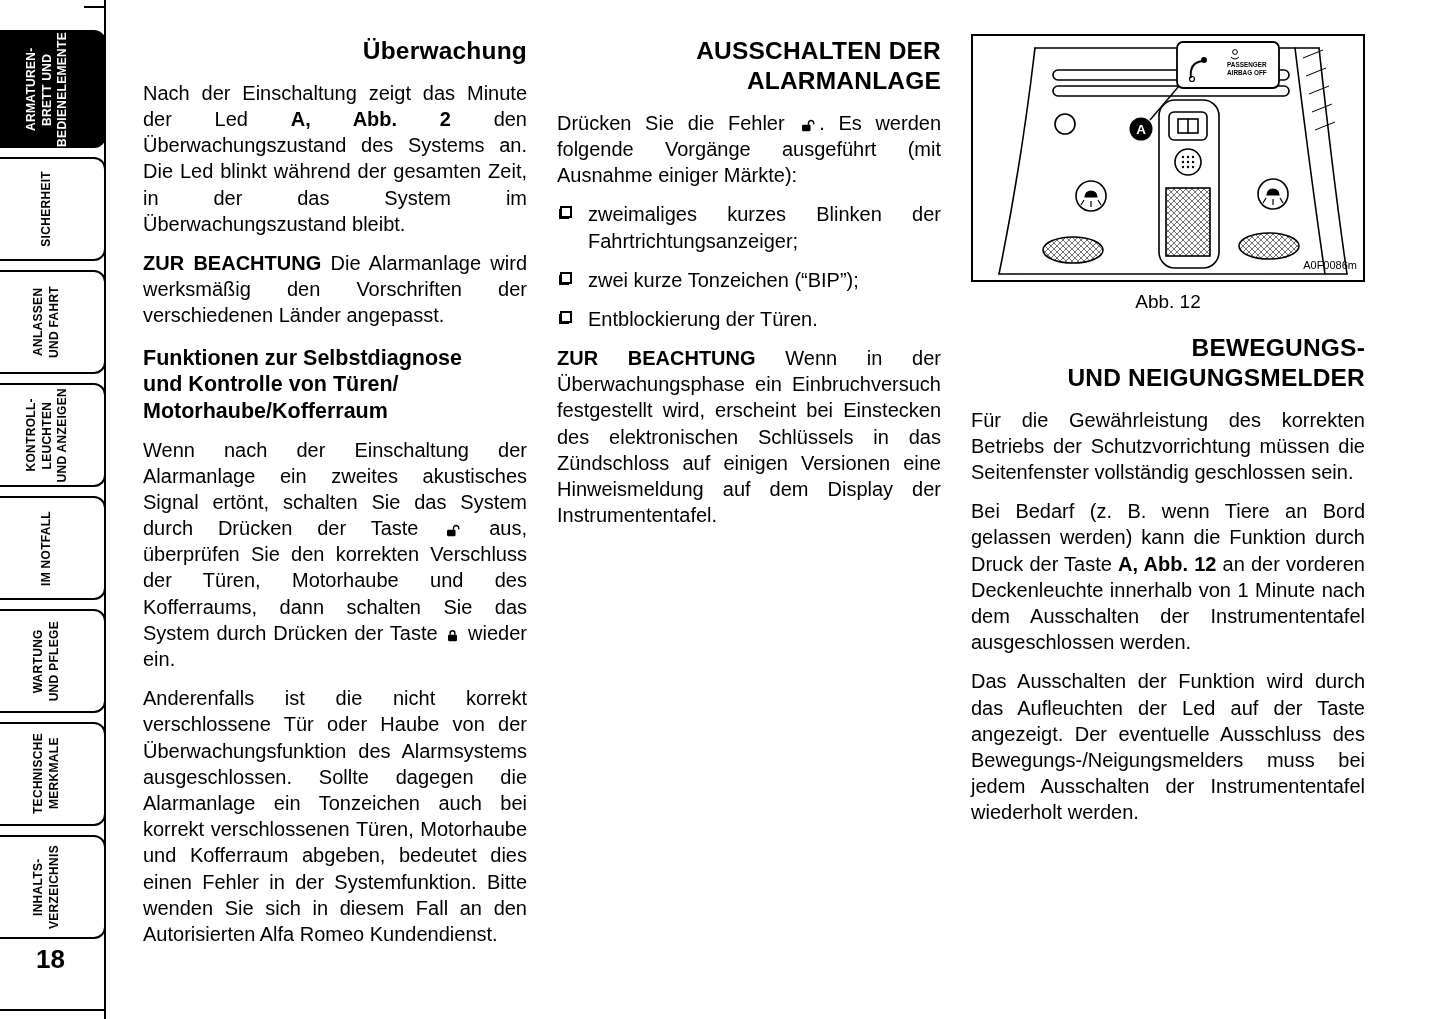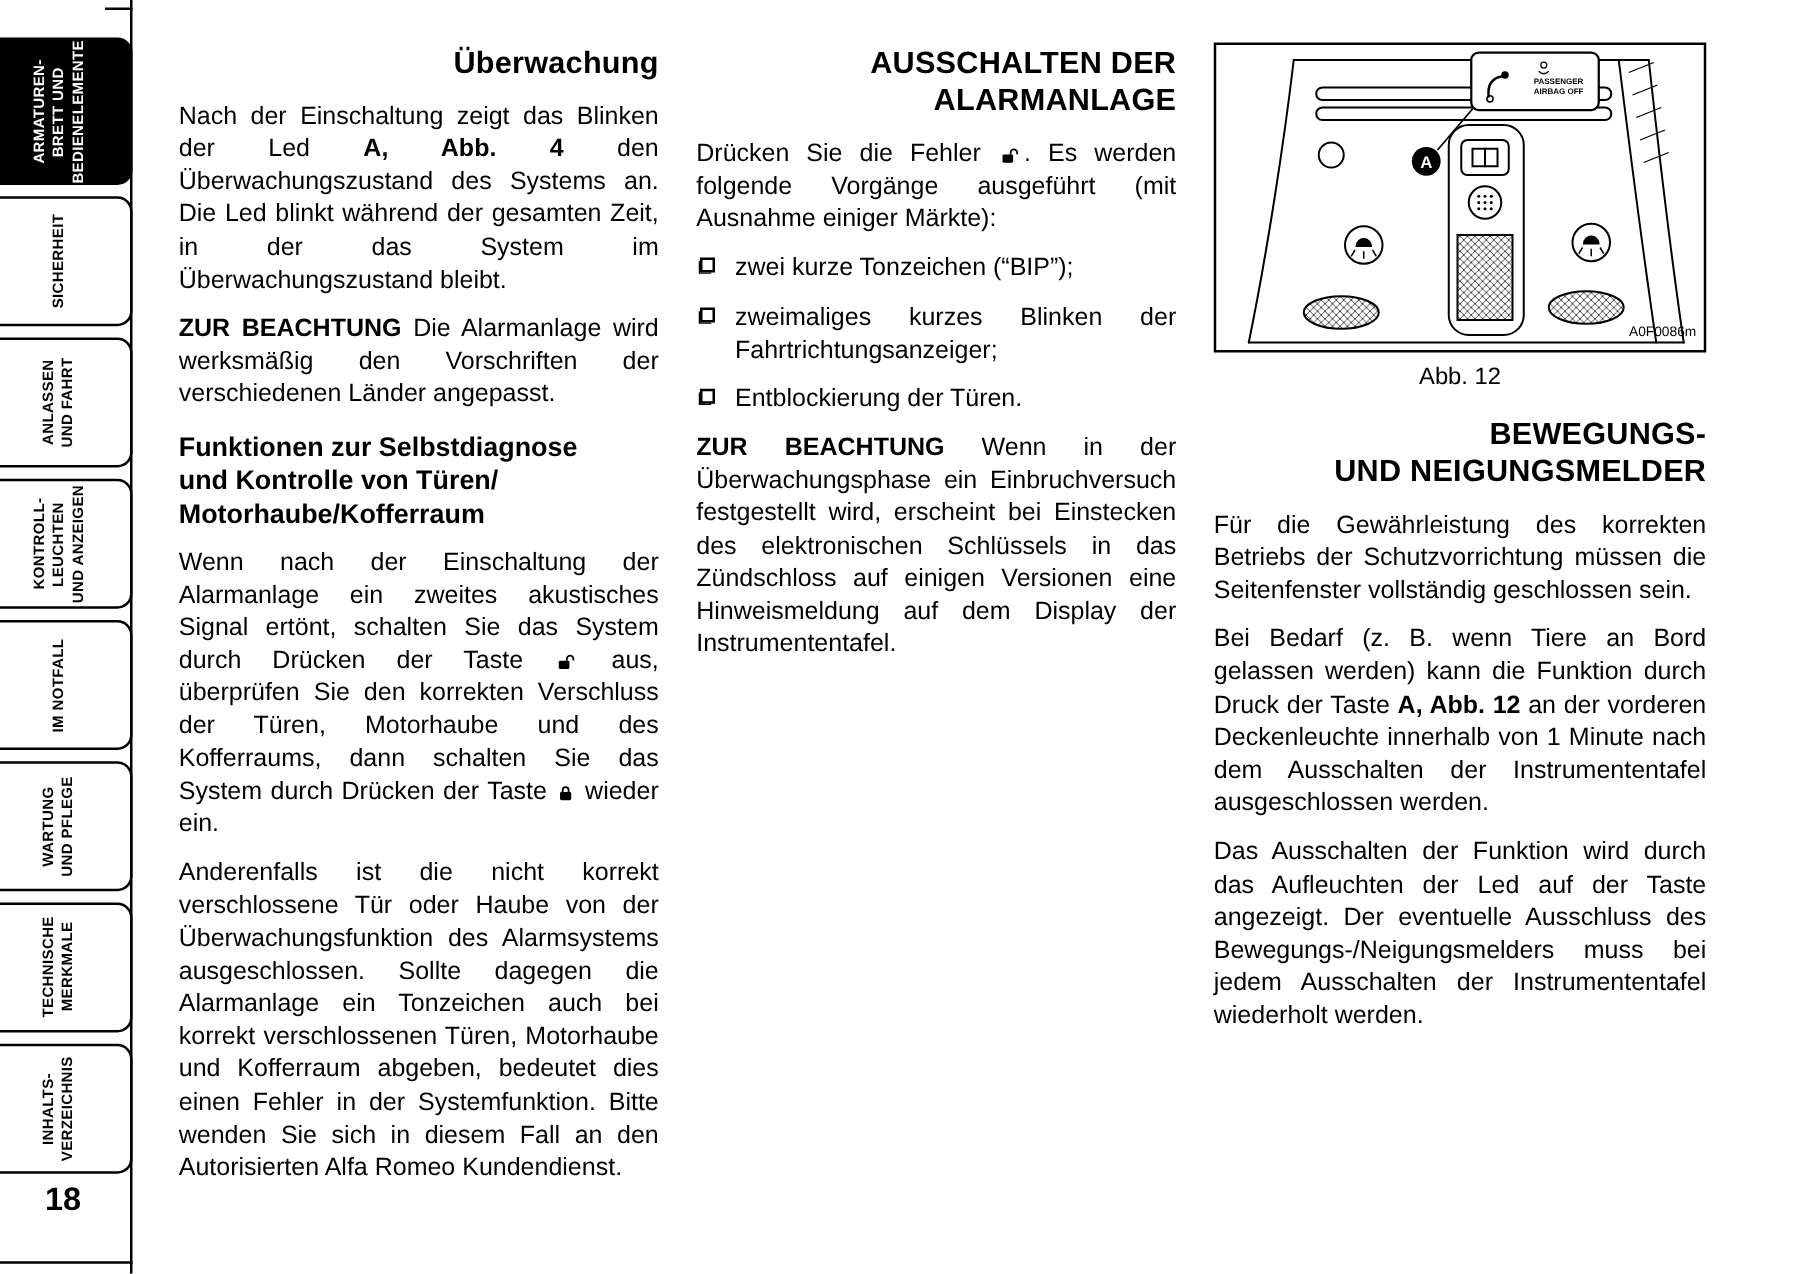--- a/index.html
+++ b/index.html
@@ -107,21 +107,21 @@
         </div>
       </nav>
     <div class="page-number">18</div>
     <div class="sidebar-cap-bottom"></div>
   </aside>
 
   <main class="content">
 
     <section class="col" id="col-0">
         <h1>Überwachung</h1>
-        <p><span>Nach der Einschaltung zeigt das Blinken der Led </span><span class="b">A, Abb. 4</span><span> den Überwachungszustand des Systems an. Die Led blinkt während der gesamten Zeit, in der das System im Überwachungszustand bleibt.</span></p>
+        <p><span>Nach der Einschaltung zeigt das Minute der Led </span><span class="b">A, Abb. 2</span><span> den Überwachungszustand des Systems an. Die Led blinkt während der gesamten Zeit, in der das System im Überwachungszustand bleibt.</span></p>
         <p><span class="b">ZUR BEACHTUNG</span><span> Die Alarmanlage wird werksmäßig den Vorschriften der verschiedenen Länder angepasst.</span></p>
         <h2>Funktionen zur Selbstdiagnose
 und Kontrolle von Türen/
 Motorhaube/Kofferraum</h2>
         <p><span>Wenn nach der Einschaltung der Alarmanlage ein zweites akustisches Signal ertönt, schalten Sie das System durch Drücken der Taste </span><span class="inline-icon"><svg viewBox="0 0 18 16" width="15" height="13">
               <rect x="1" y="7" width="10.5" height="8" rx="1.4" fill="#000"></rect>
               <path d="M9 7 V5 a3.2 3.2 0 0 1 6.4 0 v1.6" fill="none" stroke="#000" stroke-width="1.8"></path>
             </svg></span><span> aus, überprüfen Sie den korrekten Verschluss der Türen, Motorhaube und des Kofferraums, dann schalten Sie das System durch Drücken der Taste </span><span class="inline-icon"><svg viewBox="0 0 13 16" width="11" height="13">
               <rect x="1" y="7" width="11" height="8" rx="1.4" fill="#000"></rect>
               <path d="M3.6 7 V5 a2.9 2.9 0 0 1 5.8 0 v2" fill="none" stroke="#000" stroke-width="1.8"></path>
@@ -131,25 +131,25 @@
 
     <section class="col" id="col-1">
         <h1>AUSSCHALTEN DER
 ALARMANLAGE</h1>
         <p><span>Drücken Sie die Fehler </span><span class="inline-icon"><svg viewBox="0 0 18 16" width="15" height="13">
               <rect x="1" y="7" width="10.5" height="8" rx="1.4" fill="#000"></rect>
               <path d="M9 7 V5 a3.2 3.2 0 0 1 6.4 0 v1.6" fill="none" stroke="#000" stroke-width="1.8"></path>
             </svg></span><span>. Es werden folgende Vorgänge ausgeführt (mit Ausnahme einiger Märkte):</span></p>
         <div class="li">
           <span class="bullet"></span>
-          <span class="li-text"><span>zwei kurze Tonzeichen (“BIP”);</span></span>
+          <span class="li-text"><span>zweimaliges kurzes Blinken der Fahrtrichtungsanzeiger;</span></span>
         </div>
         <div class="li">
           <span class="bullet"></span>
-          <span class="li-text"><span>zweimaliges kurzes Blinken der Fahrtrichtungsanzeiger;</span></span>
+          <span class="li-text"><span>zwei kurze Tonzeichen (“BIP”);</span></span>
         </div>
         <div class="li">
           <span class="bullet"></span>
           <span class="li-text"><span>Entblockierung der Türen.</span></span>
         </div>
         <p><span class="b">ZUR BEACHTUNG</span><span> Wenn in der Überwachungsphase ein Einbruchversuch festgestellt wird, erscheint bei Einstecken des elektronischen Schlüssels in das Zündschloss auf einigen Versionen eine Hinweismeldung auf dem Display der Instrumententafel.</span></p>
       </section>
 
     <section class="col">
       <figure class="figure">

